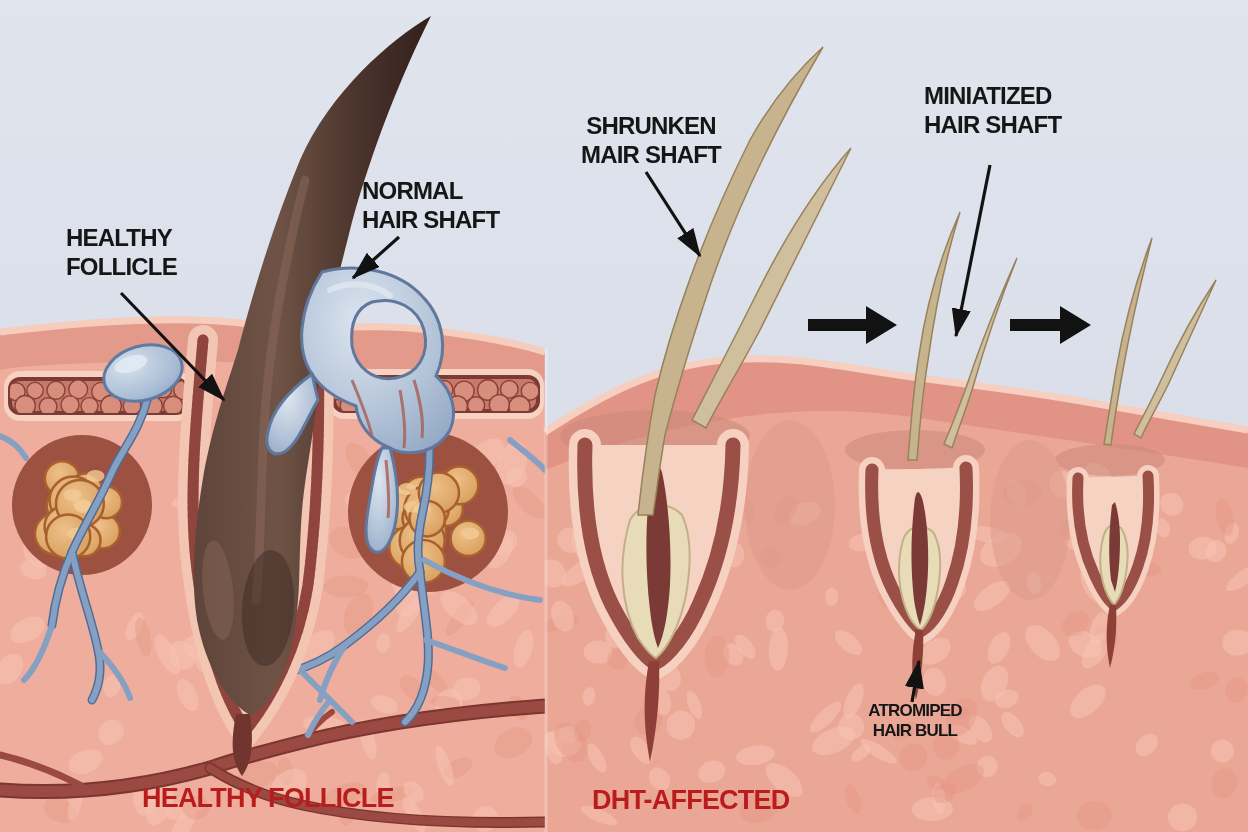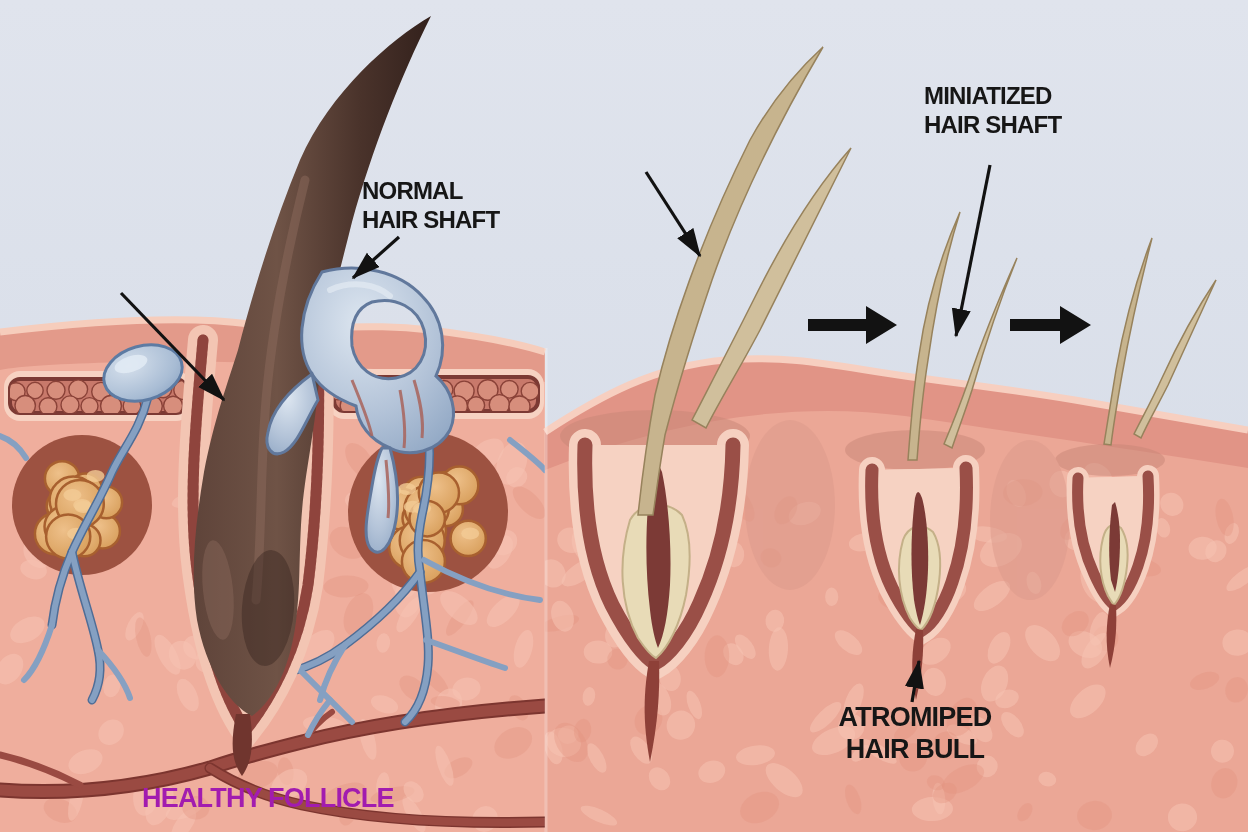--- a/index.html
+++ b/index.html
@@ -3,21 +3,21 @@
 <meta charset="utf-8">
 <style>
   html,body{margin:0;padding:0;background:#dee3ec;}
   #stage{position:relative;width:1248px;height:832px;overflow:hidden;
          font-family:"Liberation Sans",sans-serif;}
   #art{position:absolute;left:0;top:0;}
   .lbl{position:absolute;font-weight:bold;font-size:24px;line-height:1.2;
        letter-spacing:-0.8px;color:#161616;white-space:nowrap;}
   .lbl.center{text-align:center;}
   .caption{position:absolute;font-weight:bold;font-size:27px;
-       letter-spacing:-0.8px;color:#a21caf;white-space:nowrap;}
+       letter-spacing:-0.8px;color:#b91c1c;white-space:nowrap;}
 </style>
 </head>
 <body>
 
 <div id="stage">
 
 <svg id="art" width="1248" height="832" viewBox="0 0 1248 832">
   <defs>
     <linearGradient id="gSky" x1="0" y1="0" x2="0" y2="1">
       <stop offset="0" stop-color="#e0e4ed"></stop>
@@ -514,27 +514,36 @@
 
   <g stroke="#121212" stroke-width="3.2" fill="none" marker-end="url(#ah)">
     <path d="M121,293 L224,400"></path>
     <path d="M399,237 L353,278"></path>
     <path d="M646,172 L700,256"></path>
     <path d="M990,165 L956,336"></path>
     <path d="M912,702 L919,661"></path>
   </g>
 </svg>
 
+<div class="lbl" style="left:66px;top:224px">
+  <span>HEALTHY</span><br>
+  <span>FOLLICLE</span>
+</div>
 <div class="lbl" style="left:362px;top:177px">
   <span>NORMAL</span><br>
   <span>HAIR SHAFT</span>
+</div>
+<div class="lbl center" style="left:566px;top:112px;width:170px">
+  <span>SHRUNKEN</span><br>
+  <span>MAIR SHAFT</span>
 </div>
 <div class="lbl" style="left:924px;top:82px">
   <span>MINIATIZED</span><br>
   <span>HAIR SHAFT</span>
 </div>
-<div class="lbl center" style="left:835px;top:701px;width:160px;font-size:27px">
+<div class="lbl center" style="left:835px;top:701px;width:160px;font-size:17px">
   <span>ATROMIPED</span><br>
   <span>HAIR BULL</span>
 </div>
 <div class="caption" style="left:142px;top:783px">HEALTHY FOLLICLE</div>
+<div class="caption" style="left:592px;top:785px">DHT-AFFECTED</div>
 
 </div>
 
 </body></html>

